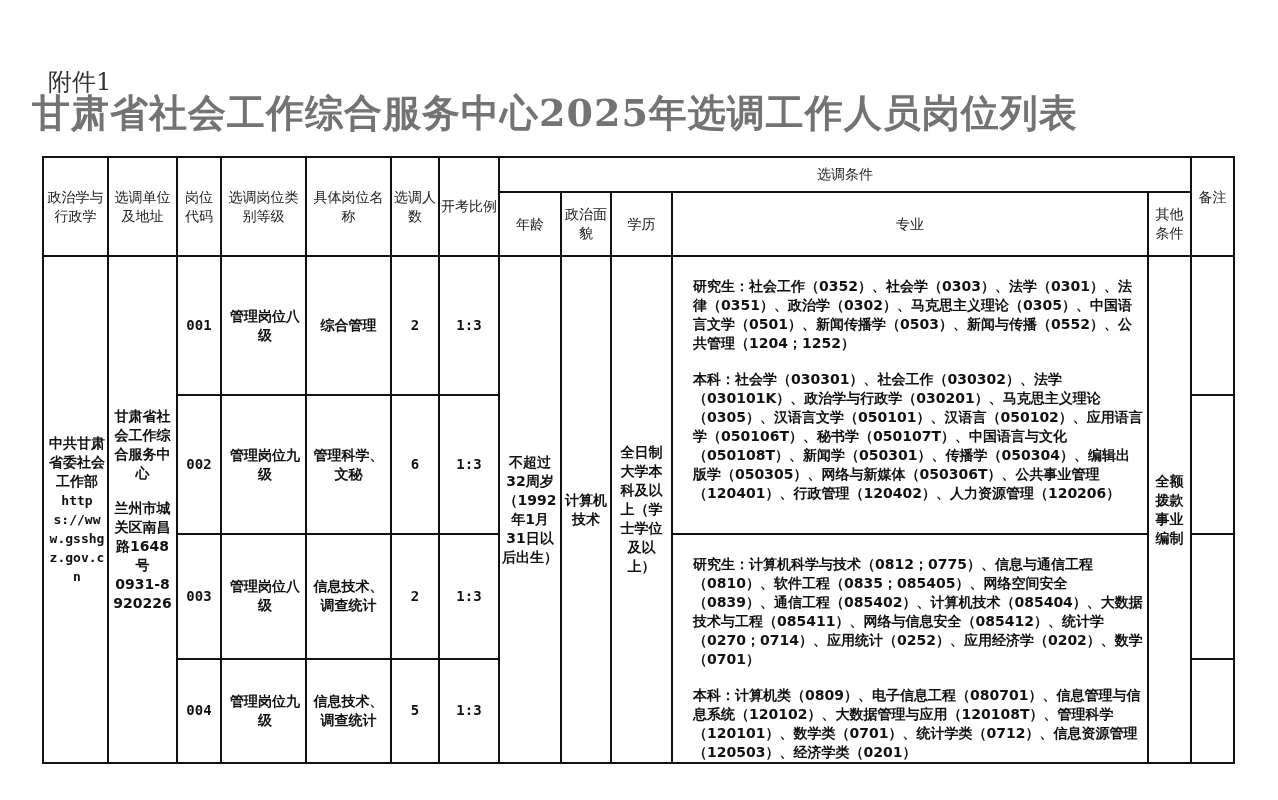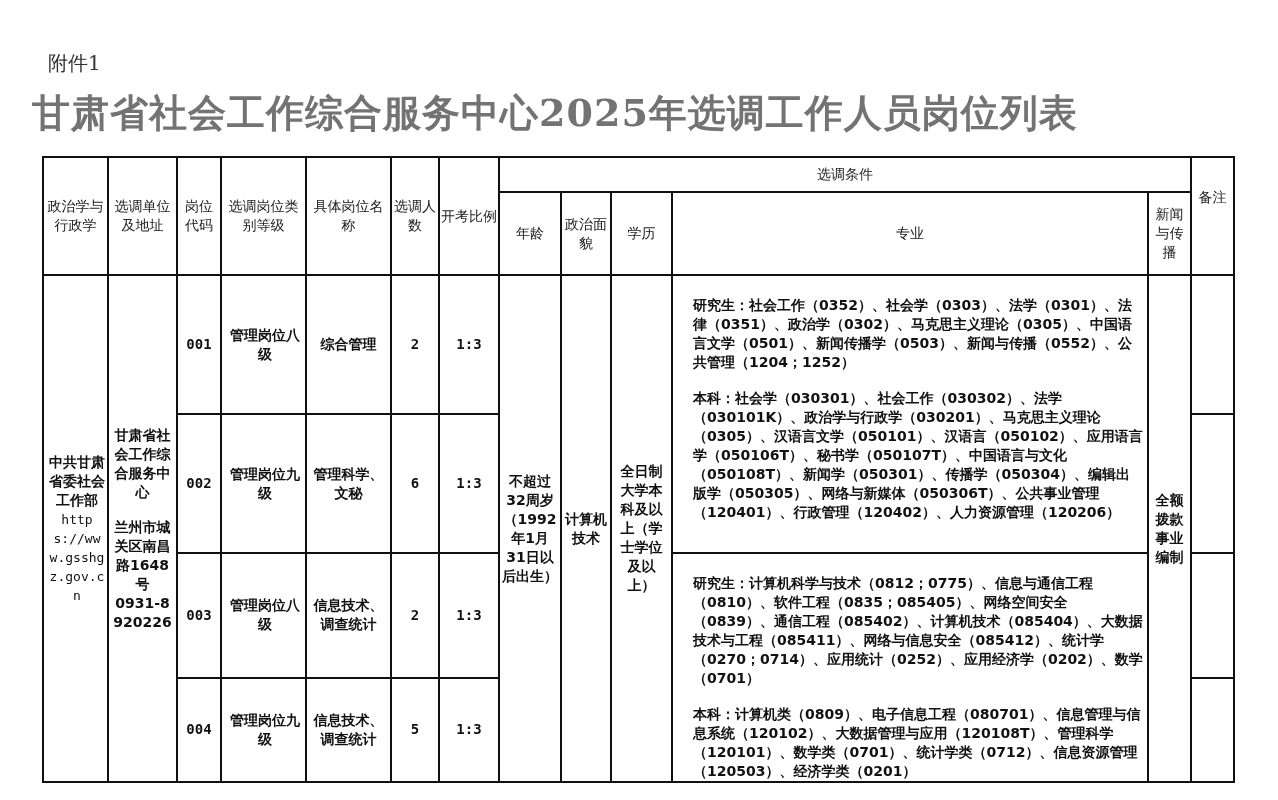--- a/index.html
+++ b/index.html
@@ -1,23 +1,23 @@
 <!DOCTYPE html>
 <html><head>
 <meta charset="utf-8">
 <style>
   html, body { margin: 0; padding: 0; background: #ffffff; }
   body {
     width: 1278px; height: 800px; position: relative; overflow: hidden;
     font-family: "DejaVu Sans", "Liberation Sans", sans-serif; color: #111;
   }
   .attachment {
-    position: absolute; left: 48px; top: 50px;
+    position: absolute; left: 48px; top: 66px;
     font-family: "DejaVu Serif", "Liberation Serif", serif;
-    font-size: 20px; color: #333;
+    font-size: 24px; color: #333;
   }
   .title {
     position: absolute; left: 0; top: 88px; width: 1110px; text-align: center;
     font-family: "DejaVu Serif", "Liberation Serif", serif;
     font-size: 38px; font-weight: bold; letter-spacing: 1px; color: #737373;
     white-space: nowrap;
   }
   table.grid {
     position: absolute; left: 42px; top: 156px;
     border-collapse: collapse; table-layout: fixed;
@@ -71,27 +71,27 @@
     <td rowspan="2" class="hd narrow">选调人数</td>
     <td rowspan="2" class="hd">开考比例</td>
     <td colspan="5" class="hd">选调条件</td>
     <td rowspan="2" class="hd narrow" style="vertical-align:top;padding-top:30px!important">备注</td>
   </tr>
   <tr style="height:63px">
     <td class="hd">年龄</td>
     <td class="hd narrow">政治面貌</td>
     <td class="hd">学历</td>
     <td class="hd">专业</td>
-    <td class="hd narrow">新闻与传播</td>
+    <td class="hd narrow">其他条件</td>
   </tr>
 
   <tr style="height:139px">
     <td rowspan="4" class="b left" style="font-size:14px">
       <div>中共甘肃省委社会工作部</div>
-      <div class="mono" style="word-break:break-all;font-weight:normal">https://www.gsshgz.gov.cn</div>
+      <div class="mono" style="word-break:break-all;font-weight:bold">https://www.gsshgz.gov.cn</div>
     </td>
     <td rowspan="4" class="b narrow">
       <div>甘肃省社会工作综合服务中心</div>
       <div style="height:16px"></div>
       <div>兰州市城关区南昌路1648号</div>
       <div style="word-break:break-all">0931-8920226</div>
     </td>
     <td class="mono">001</td>
     <td class="b left">管理岗位八级</td>
     <td class="b">综合管理</td>

